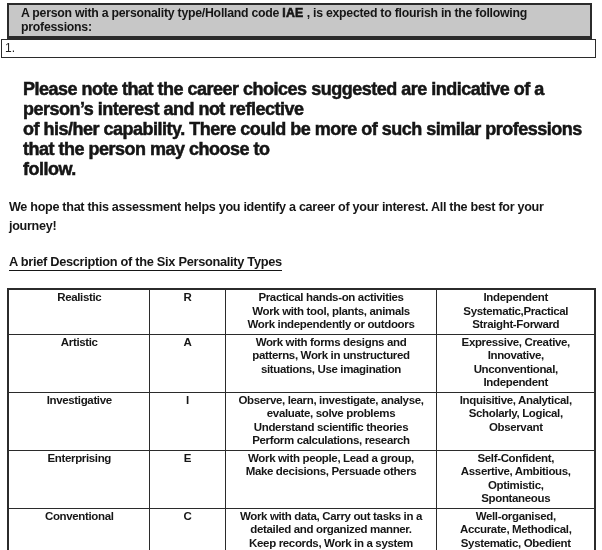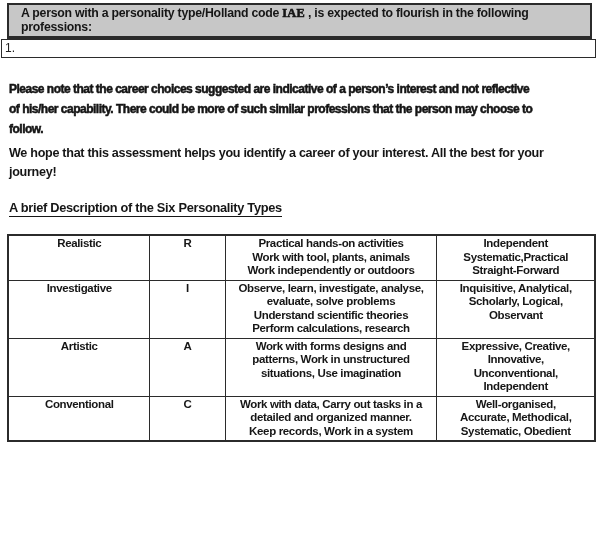--- a/index.html
+++ b/index.html
@@ -21,21 +21,20 @@
     padding: 1px 4px 2px 12px;
     font-size: 12.3px;
     font-weight: 700;
     line-height: 14px;
     letter-spacing: -0.25px;
     white-space: pre-line;
   }
   .header-box .code {
     -webkit-text-stroke: 0.6px #161616;
     letter-spacing: 0.2px;
-    font-family: Liberation Serif, serif;
   }
 
   
   .answer-box {
     margin: 0 6px 0 1px;
     background: #ffffff;
     border: 1.5px solid #2b2b2b;
     height: 19px;
     font-size: 12px;
     font-weight: 400;
@@ -43,28 +42,28 @@
     padding: 0 3px;
     color: #222;
   }
 
   
   .para {
     white-space: pre-line;
     font-weight: 700;
   }
   .para-note {
-    margin: 21px 6px 0 9px;
-    font-size: 12px;
+    margin: 21px 6px 0 23px;
+    font-size: 18px;
     line-height: 20px;
     letter-spacing: -0.5px;
     -webkit-text-stroke: 0.5px #111;
   }
   .para-hope {
-    margin: 5px 6px 0 9px;
+    margin: 19px 6px 0 9px;
     font-size: 12.6px;
     line-height: 19px;
     letter-spacing: -0.3px;
   }
 
   
   .section-heading-wrap { margin: 16px 0 12px 9px; }
   .section-heading {
     display: inline-block;
     font-size: 12.8px;
@@ -130,40 +129,50 @@
       <td>Realistic</td>
       <td>R</td>
       <td>Practical hands-on activities
 Work with tool, plants, animals
 Work independently or outdoors</td>
       <td>Independent
 Systematic,Practical
 Straight-Forward</td>
     </tr>
         <tr>
+      <td>Artistic</td>
+      <td>A</td>
+      <td>Work with forms designs and
+patterns, Work in unstructured
+situations, Use imagination</td>
+      <td>Expressive, Creative,
+Innovative,
+Unconventional,
+Independent</td>
+    </tr>
+        <tr>
       <td>Investigative</td>
       <td>I</td>
       <td>Observe, learn, investigate, analyse,
 evaluate, solve problems
 Understand scientific theories
 Perform calculations, research</td>
       <td>Inquisitive, Analytical,
 Scholarly, Logical,
 Observant</td>
     </tr>
         <tr>
-      <td>Artistic</td>
-      <td>A</td>
-      <td>Work with forms designs and
-patterns, Work in unstructured
-situations, Use imagination</td>
-      <td>Expressive, Creative,
-Innovative,
-Unconventional,
-Independent</td>
+      <td>Enterprising</td>
+      <td>E</td>
+      <td>Work with people, Lead a group,
+Make decisions, Persuade others</td>
+      <td>Self-Confident,
+Assertive, Ambitious,
+Optimistic,
+Spontaneous</td>
     </tr>
         <tr>
       <td>Conventional</td>
       <td>C</td>
       <td>Work with data, Carry out tasks in a
 detailed and organized manner.
 Keep records, Work in a system</td>
       <td>Well-organised,
 Accurate, Methodical,
 Systematic, Obedient</td>

